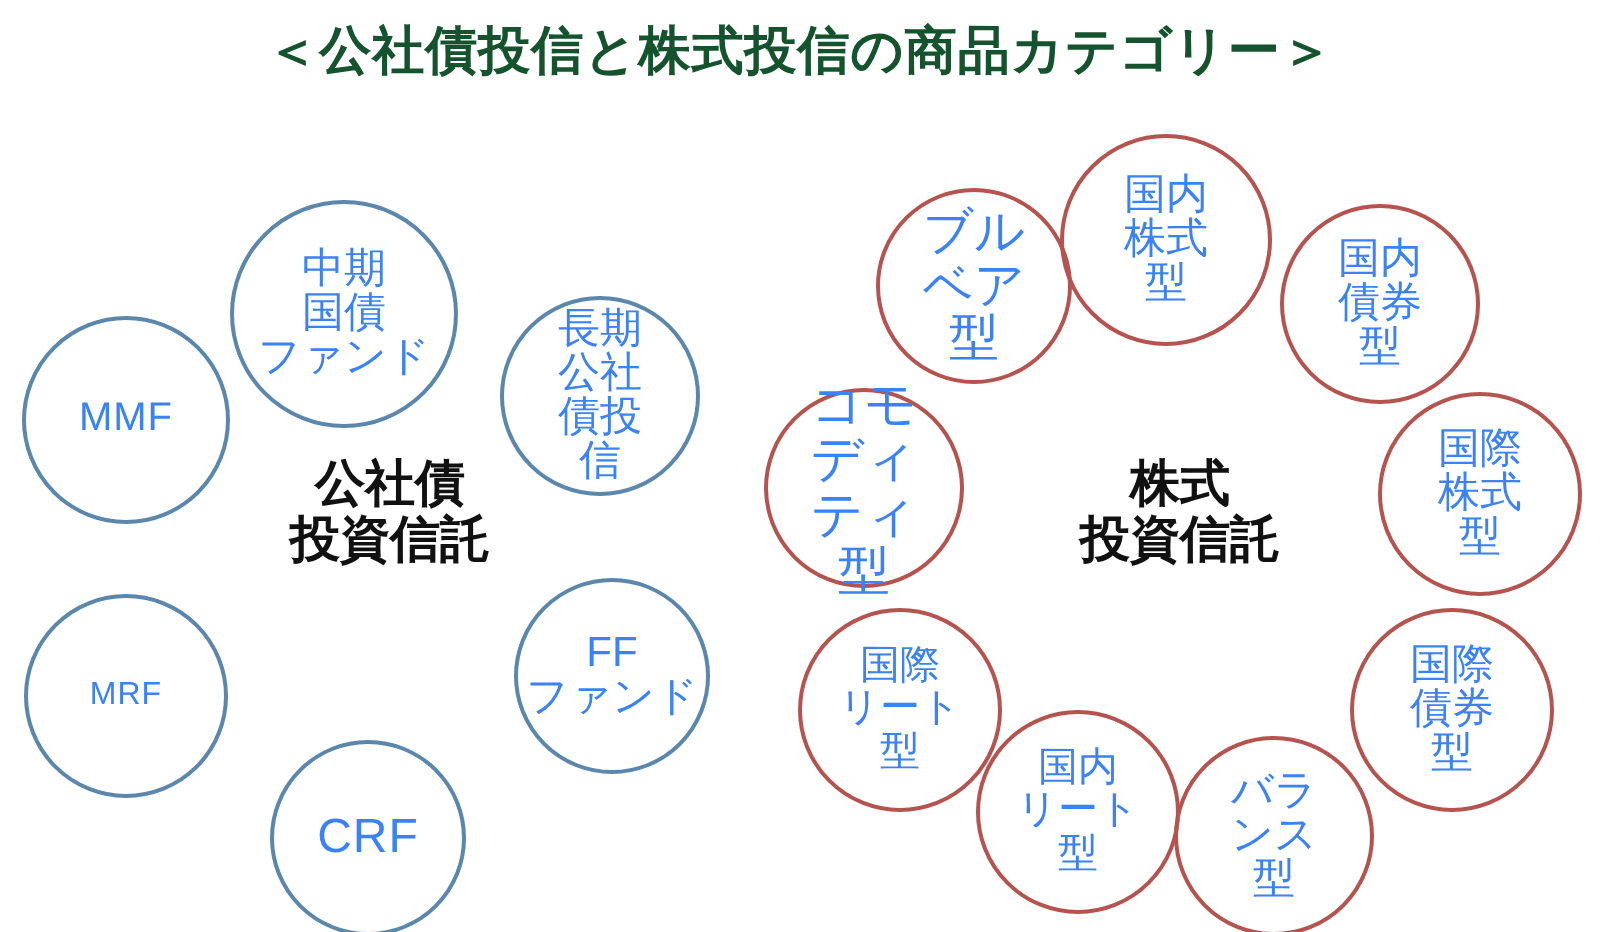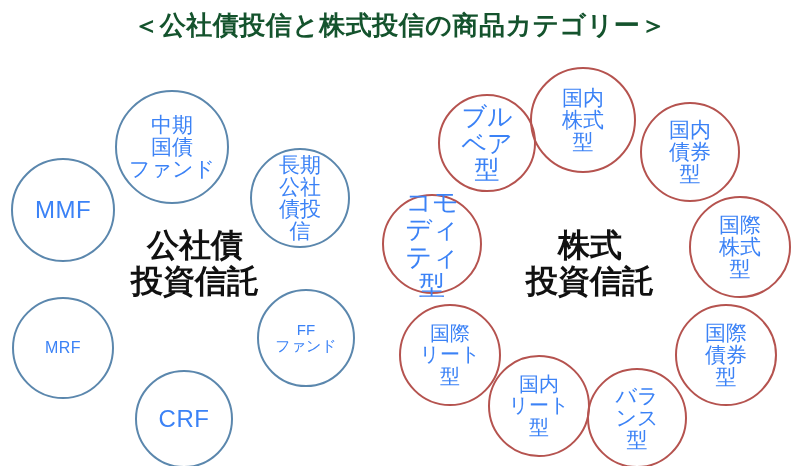--- a/index.html
+++ b/index.html
@@ -51,60 +51,60 @@
   .bond .bubble {
     border: 2px solid #5b87ad;
   }
   .equity .bubble {
     border: 2px solid #b5534f;
   }
   .cluster-center-label {
     position: absolute;
     text-align: center;
     line-height: 1.12;
-    font-size: 32px;
+    font-size: 25px;
     font-weight: 700;
     color: #111111;
     white-space: pre-line;
   }
   .latin .bubble-label {
     font-size: 24px;
     letter-spacing: 0.5px;
   }
 </style>
 </head>
 <body>
 
 <div id="canvas">
 
   <div id="diagram-title">＜公社債投信と株式投信の商品カテゴリー＞</div>
 
   <div class="cluster bond" id="bond-cluster">
       <div class="bubble latin" style="left: 11px; top: 158px; width: 104px; height: 104px;">
-        <span class="bubble-label" style="font-size: 24px; white-space: pre-line;">MMF</span>
+        <span class="bubble-label" style="font-size: 20px; white-space: pre-line;">MMF</span>
       </div>
-      <div class="bubble" style="left: 115px; top: 90px; width: 114px; height: 114px; align-items: center;">
+      <div class="bubble" style="left: 115px; top: 100px; width: 114px; height: 114px; align-items: center;">
         <span class="bubble-label" style="font-size: 21px; white-space: pre-line;">中期
 国債
 ファンド</span>
       </div>
       <div class="bubble" style="left: 250px; top: 148px; width: 100px; height: 100px;">
         <span class="bubble-label" style="font-size: 21px; white-space: pre-line;">長期
 公社
 債投
 信</span>
       </div>
       <div class="bubble latin" style="left: 12px; top: 297px; width: 102px; height: 102px;">
         <span class="bubble-label" style="font-size: 16px; white-space: pre-line;">MRF</span>
       </div>
       <div class="bubble latin" style="left: 135px; top: 370px; width: 98px; height: 98px;">
         <span class="bubble-label" style="font-size: 24px; white-space: pre-line;">CRF</span>
       </div>
       <div class="bubble" style="left: 257px; top: 289px; width: 98px; height: 98px;">
-        <span class="bubble-label" style="font-size: 15px; white-space: pre-line;">FF
+        <span class="bubble-label" style="font-size: 21px; white-space: pre-line;">FF
 ファンド</span>
       </div>
       <div class="cluster-center-label" style="left: 110px; top: 228px; width: 170px;">公社債
 投資信託</div>
     </div>
 
   <div class="cluster equity" id="equity-cluster">
       <div class="bubble" style="left: 530px; top: 67px; width: 106px; height: 106px;">
         <span class="bubble-label" style="font-size: 21px; white-space: pre-line;">国内
 株式

